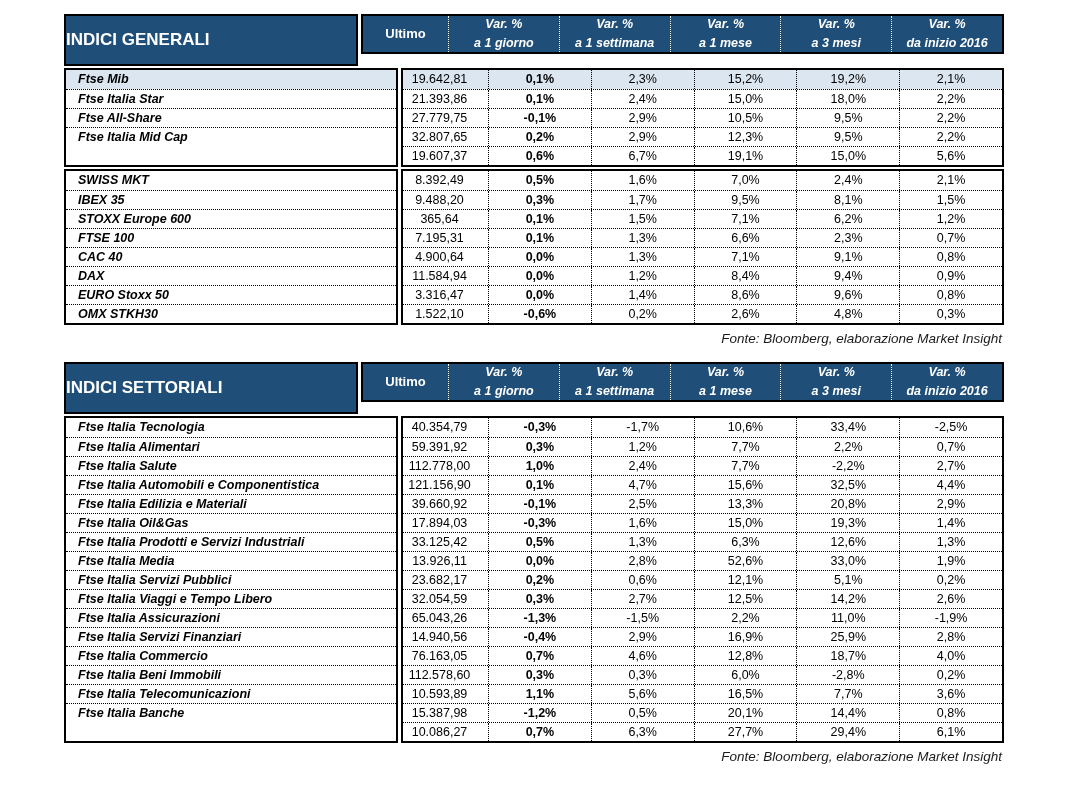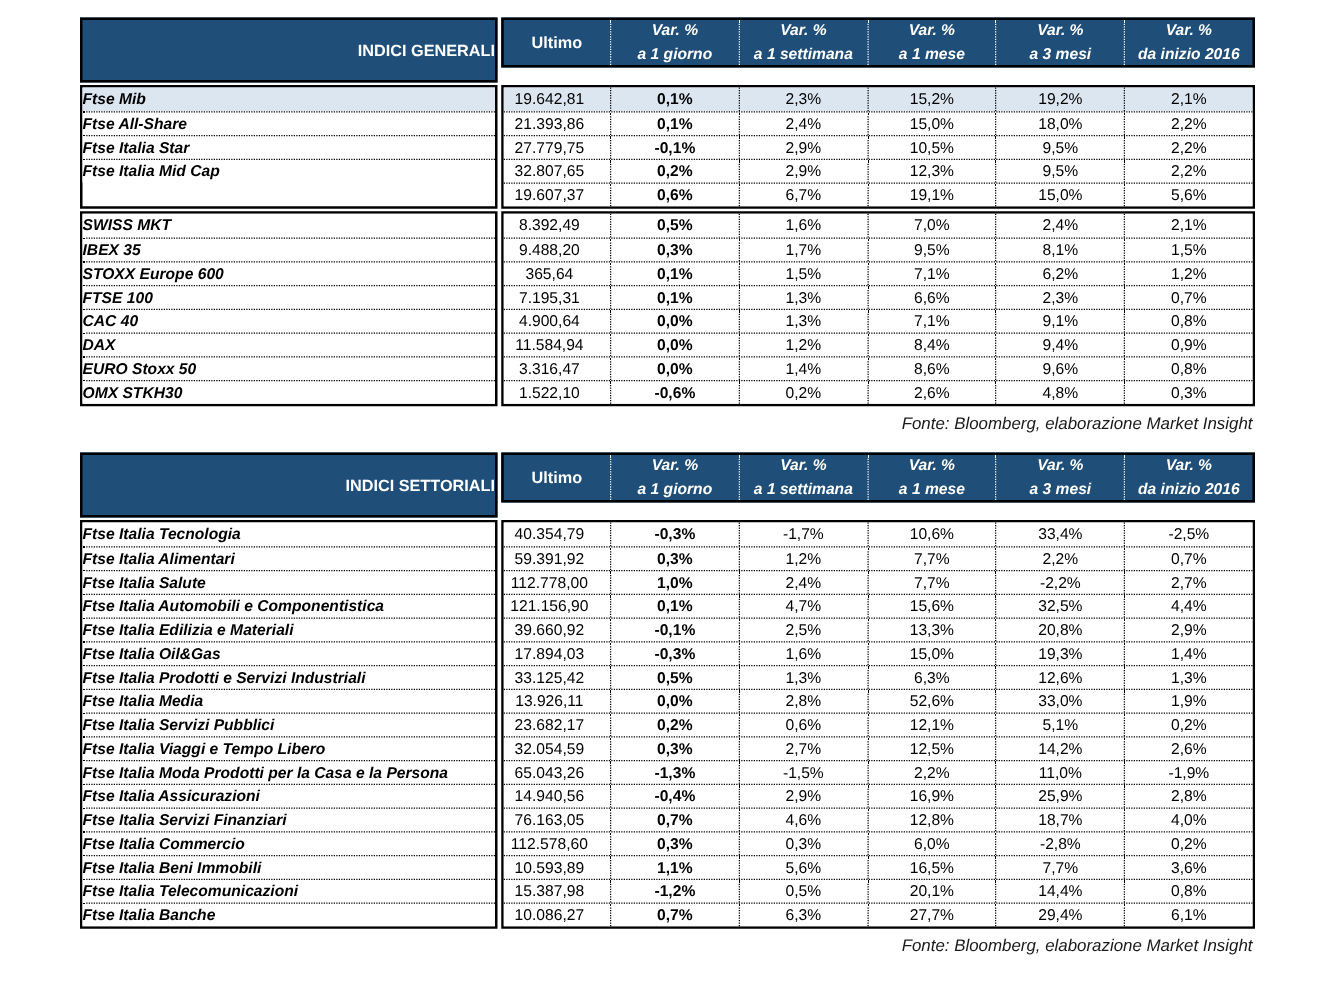--- a/index.html
+++ b/index.html
@@ -17,42 +17,42 @@
     font-family:"Liberation Sans", sans-serif;color:var(--text);
     overflow:hidden;
   }
   .page{padding:14px 0 0 64px;}
   .index-table{width:940px;}
 
   
   .thead{display:flex;gap:3px;margin-bottom:2px;}
   .box{border:2px solid var(--border);background:var(--row-bg);}
   .label-head{
-    width:334px;background:var(--header-bg);color:var(--header-text);
-    display:flex;align-items:center;justify-content:flex-end;
-    font-weight:bold;font-size:13px;height:52px;
+    width:294px;background:var(--header-bg);color:var(--header-text);
+    display:flex;align-items:center;justify-content:flex-start;
+    font-weight:bold;font-size:17px;height:52px;
   }
   .data-head{
     flex:1;background:var(--header-bg);color:var(--header-text);
     display:flex;height:40px;
   }
   .hcell{
     display:flex;flex-direction:column;align-items:center;justify-content:center;
     font-weight:bold;font-size:12.5px;line-height:1.55;flex:1;
   }
   .hcell.ultimo{flex:0 0 85px;font-size:13px;}
   .hcell + .hcell{border-left:1px dotted #ffffff;font-style:italic;}
 
   
   .tsection{display:flex;gap:3px;}
   .tsection + .tsection{margin-top:2px;}
   .labels{width:334px;}
   .lrow{
     height:19px;line-height:19px;font-weight:bold;font-style:italic;
-    font-size:12.5px;padding-left:0;white-space:nowrap;overflow:hidden;
+    font-size:12.5px;padding-left:12px;white-space:nowrap;overflow:hidden;
     background:var(--row-bg);
   }
   .lrow + .lrow,.grow + .grow{border-top:1px dotted var(--border);}
   .grid{flex:1;}
   .grow{display:flex;height:19px;background:var(--row-bg);}
   .cell{
     flex:1;line-height:19px;text-align:center;font-size:12.5px;
     white-space:nowrap;overflow:hidden;
   }
   .cell + .cell{border-left:1px dotted var(--border);}
@@ -97,22 +97,22 @@
         </div>
         <div class="hcell">
           <span>Var. %</span>
           <span>da inizio 2016</span>
         </div>
       </div>
     </div>
     <div class="tsection">
         <div class="box labels">
           <div class="lrow hl">Ftse Mib</div>
+          <div class="lrow">Ftse Italia Star</div>
           <div class="lrow">Ftse All-Share</div>
-          <div class="lrow">Ftse Italia Star</div>
           <div class="lrow">Ftse Italia Mid Cap</div>
         </div>
         <div class="box grid">
           <div class="grow hl">
             <div class="cell ultimo">19.642,81</div>
             <div class="cell day">0,1%</div>
             <div class="cell">2,3%</div>
             <div class="cell">15,2%</div>
             <div class="cell">19,2%</div>
             <div class="cell">2,1%</div>
@@ -268,21 +268,20 @@
           <div class="lrow">Ftse Italia Tecnologia</div>
           <div class="lrow">Ftse Italia Alimentari</div>
           <div class="lrow">Ftse Italia Salute</div>
           <div class="lrow">Ftse Italia Automobili e Componentistica</div>
           <div class="lrow">Ftse Italia Edilizia e Materiali</div>
           <div class="lrow">Ftse Italia Oil&amp;Gas</div>
           <div class="lrow">Ftse Italia Prodotti e Servizi Industriali</div>
           <div class="lrow">Ftse Italia Media</div>
           <div class="lrow">Ftse Italia Servizi Pubblici</div>
           <div class="lrow">Ftse Italia Viaggi e Tempo Libero</div>
-          <div class="lrow">Ftse Italia Moda Prodotti per la Casa e la Persona</div>
           <div class="lrow">Ftse Italia Assicurazioni</div>
           <div class="lrow">Ftse Italia Servizi Finanziari</div>
           <div class="lrow">Ftse Italia Commercio</div>
           <div class="lrow">Ftse Italia Beni Immobili</div>
           <div class="lrow">Ftse Italia Telecomunicazioni</div>
           <div class="lrow">Ftse Italia Banche</div>
         </div>
         <div class="box grid">
           <div class="grow">
             <div class="cell ultimo">40.354,79</div>

